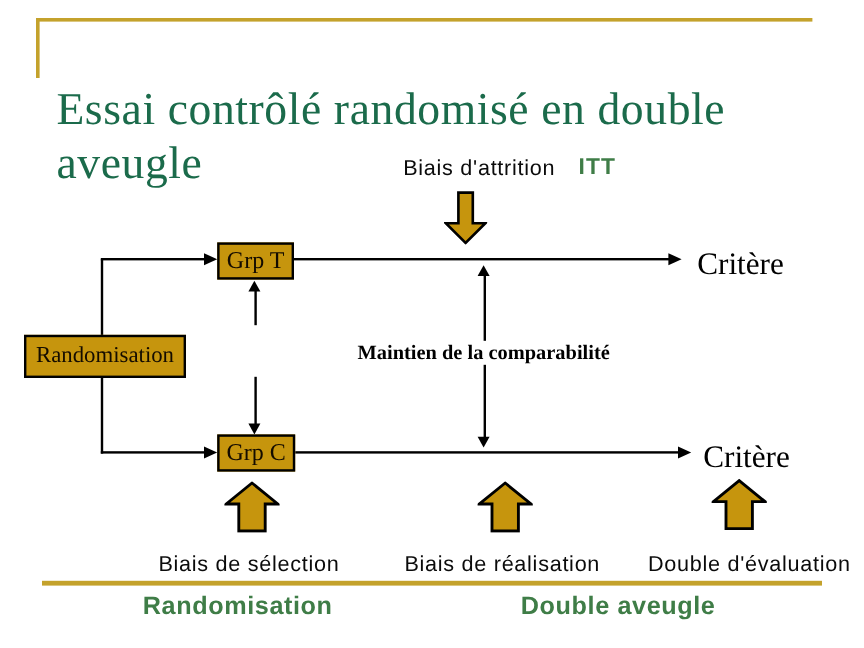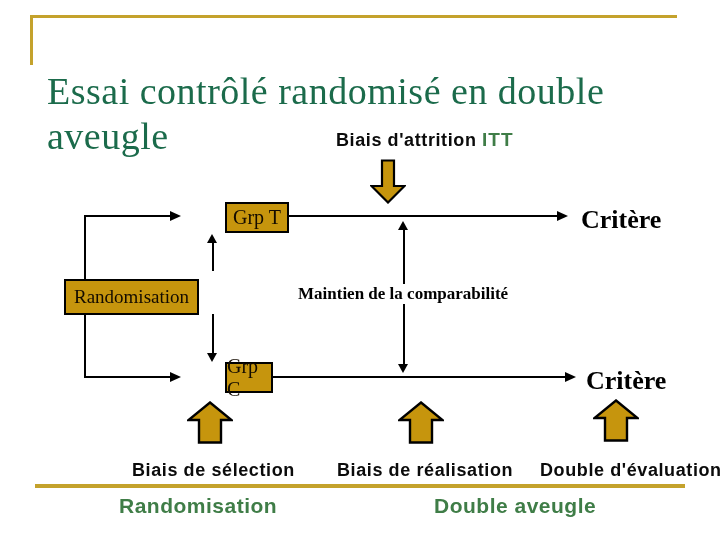--- a/index.html
+++ b/index.html
@@ -1,20 +1,20 @@
 <!DOCTYPE html>
 <html><head>
 <meta charset="utf-8">
 <style>
   html,body{margin:0;padding:0;background:#888;}
   .slide{
     position:relative;width:720px;height:540px;background:#ffffff;
     overflow:hidden;font-family:"Liberation Serif","DejaVu Serif",serif;
   }
-  .abs{position:absolute;white-space:nowrap;font-weight:bold;}
+  .abs{position:absolute;white-space:nowrap;}
   
   .rule{position:absolute;background:#C4A22C;}
   
   .title{
     left:47px;top:33px;font-size:38px;line-height:45px;
     color:#1B6B4B;font-weight:400;letter-spacing:0.5px;margin-top:36px;
   }
   
   .sans{font-family:"Liberation Sans","DejaVu Sans",sans-serif;}
   .blabel{font-size:18px;color:#0b0b0b;letter-spacing:0.6px;}
@@ -35,21 +35,21 @@
   .critere{font-size:26px;color:#000;z-index:1;}
   .maintien{
     left:296px;top:284px;font-size:17px;font-weight:bold;color:#000;
     background:#fff;z-index:2;padding:0 2px;
   }
   .gcomp{
     left:163px;top:282px;width:100px;text-align:center;
     font-size:16px;line-height:15px;color:#000;white-space:normal;z-index:2;background:#fff;
   }
   .blockarrow{position:absolute;z-index:3;}
-  .boxz{z-index:3;margin-left:44px;}
+  .boxz{z-index:3;}
 </style>
 </head>
 <body>
 
 <div class="slide">
 
   <div class="rule" style="left:30px;top:15px;width:647px;height:3px;"></div>
   <div class="rule" style="left:30px;top:15px;width:3px;height:50px;"></div>
 
   <div class="abs title">
@@ -80,21 +80,21 @@
   <div class="line" style="left:212px;top:314px;width:2px;height:40px;"></div>
   <div class="ah ah-down" style="left:207px;top:353px;"></div>
 
   <div class="ah ah-up" style="left:398px;top:221px;"></div>
   <div class="line" style="left:403px;top:229px;width:2px;height:136px;"></div>
   <div class="ah ah-down" style="left:398px;top:364px;"></div>
 
   <div class="gbox boxz" style="left:181px;top:202px;width:64px;height:31px;">
     <span>Grp T</span>
   </div>
-  <div class="gbox boxz" style="left:181px;top:362px;width:48px;height:31px;">
+  <div class="gbox boxz" style="left:181px;top:362px;width:65px;height:31px;">
     <span>Grp C</span>
   </div>
   <div class="gbox boxz" style="left:20px;top:279px;width:135px;height:36px;font-size:19px;">
     <span>Randomisation</span>
   </div>
 
   <div class="abs maintien">Maintien de la comparabilité</div>
   <div class="abs critere" style="left:581px;top:205px;">Critère</div>
   <div class="abs critere" style="left:586px;top:366px;">Critère</div>
 

